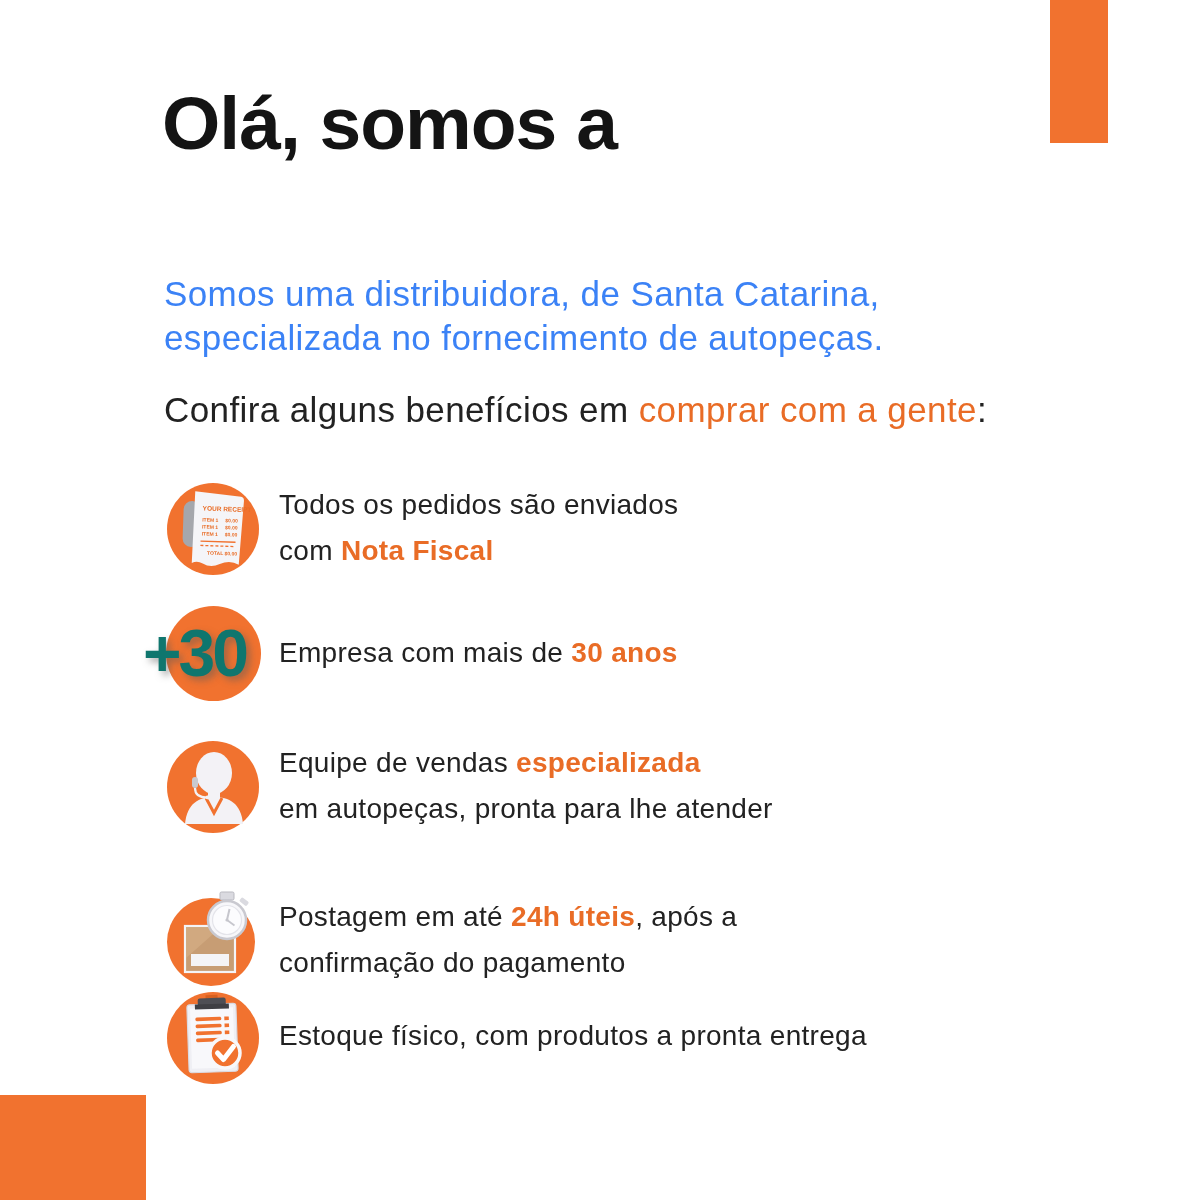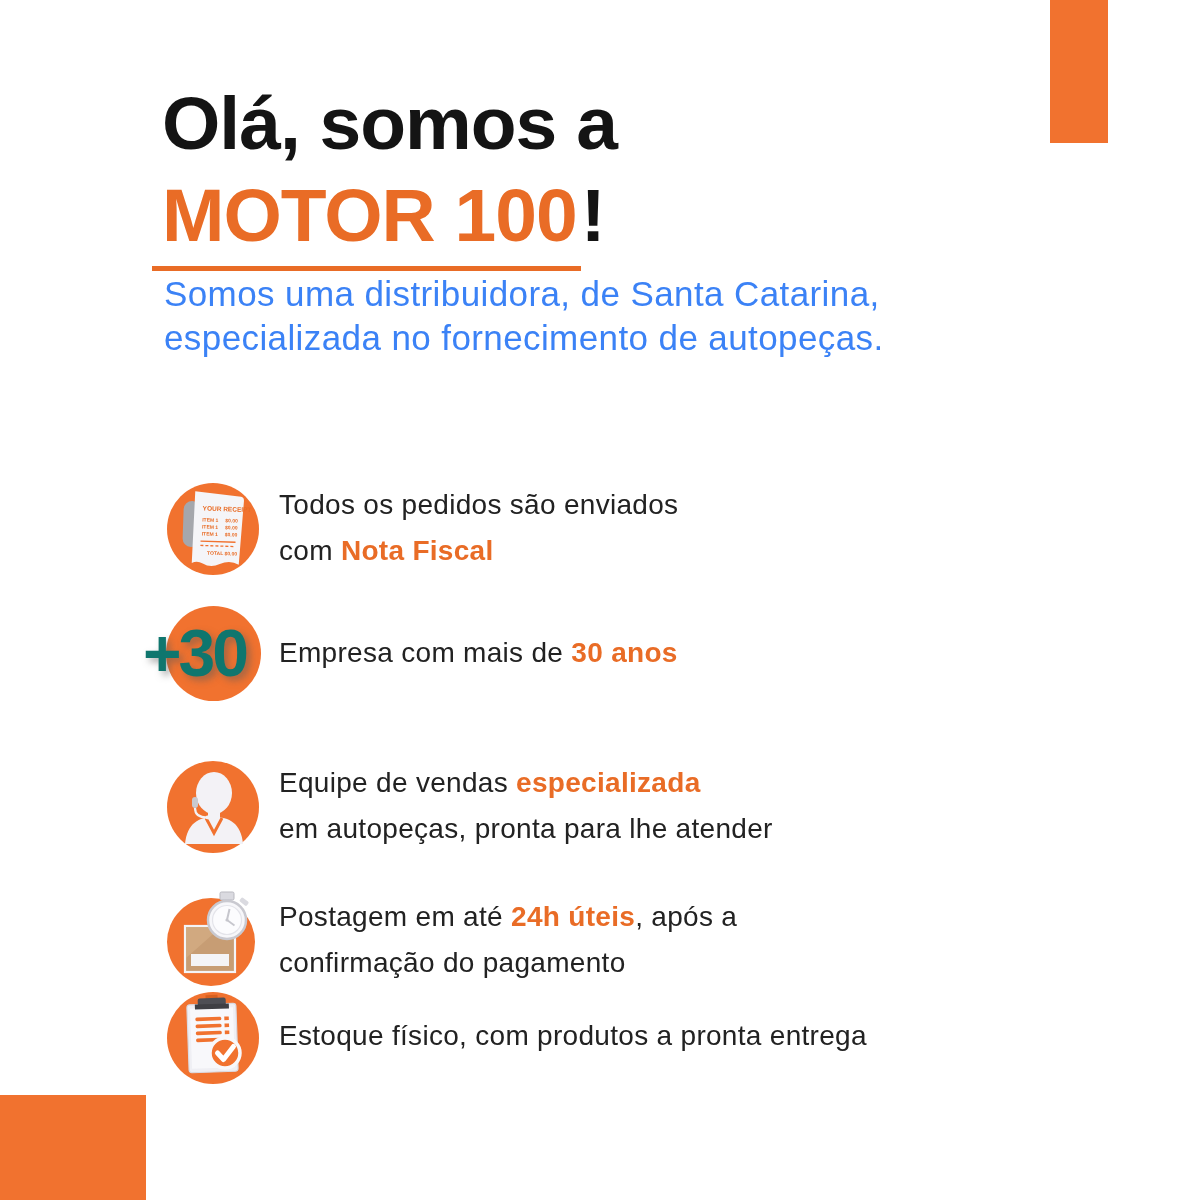--- a/index.html
+++ b/index.html
@@ -33,21 +33,21 @@
   .lead{position:absolute;left:164px;top:390px;font-size:35px;letter-spacing:.4px;color:#222;}
   .lead-hl{color:var(--accentText);}
 
   
   .benefit{position:absolute;left:163px;display:flex;align-items:center;gap:16px;}
   .icon-wrap{width:100px;height:100px;flex:none;position:relative;}
   .icon-wrap svg{position:absolute;left:0;top:0;}
   .btext{font-size:28px;line-height:46px;letter-spacing:.3px;color:#222;white-space:nowrap;}
   .hl{color:var(--accentText);font-weight:700;}
 
-  .b1{top:478px;} .b2{top:603px;} .b3{top:756px;justify-content:center;} .b4{top:890px;} .b5{top:986px;}
+  .b1{top:478px;} .b2{top:603px;} .b3{top:736px;justify-content:center;} .b4{top:890px;} .b5{top:986px;}
 
   
   .circle{position:absolute;left:3px;top:3px;width:95px;height:95px;border-radius:50%;background:var(--accent);}
   .plus30{
     position:absolute;left:-20px;top:12px;width:130px;
     font-size:66px;font-weight:800;letter-spacing:-3px;color:#0f766e;
     text-shadow:4px 4px 7px rgba(90,90,90,.5);
   }
 
   
@@ -58,28 +58,28 @@
 </head>
 <body>
 
 <div class="canvas">
 
   <div class="sq sq-tr"></div>
   <div class="sq sq-bl"></div>
 
   <div class="title">
     <div class="t1">Olá, somos a</div>
-    <div class="t2"><span class="brand">MOTOR 100</span><span class="bang">!</span></div>
   </div>
 
   <div class="intro">
     <div>Somos uma distribuidora, de Santa Catarina,</div>
     <div>especializada no fornecimento de autopeças.</div>
   </div>
 
+  <div class="lead"><span>Confira alguns benefícios em </span><span class="lead-hl">comprar com a gente</span><span>:</span></div>
 
   <div class="benefit b1">
     <div class="icon-wrap">
       <svg width="100" height="100" viewBox="0 0 100 100">
         <circle class="fill-accent" cx="50" cy="51" r="46"></circle>
         <g transform="rotate(2 55 50)">
           <rect x="20" y="24" width="17" height="46" rx="8.5" fill="#A5A7AC"></rect>
           <path class="paper" d="M31 14 L77 18 Q80 18.4 80 22 L77 86 Q68 81 58 86 Q49 90.5 41 86 Q35 83 30 86 Z"></path>
           <text x="39" y="33" font-size="6.5" class="txt-accent">YOUR RECEIPT</text>
           <text x="39" y="44" font-size="5" class="txt-accent">ITEM 1</text>

